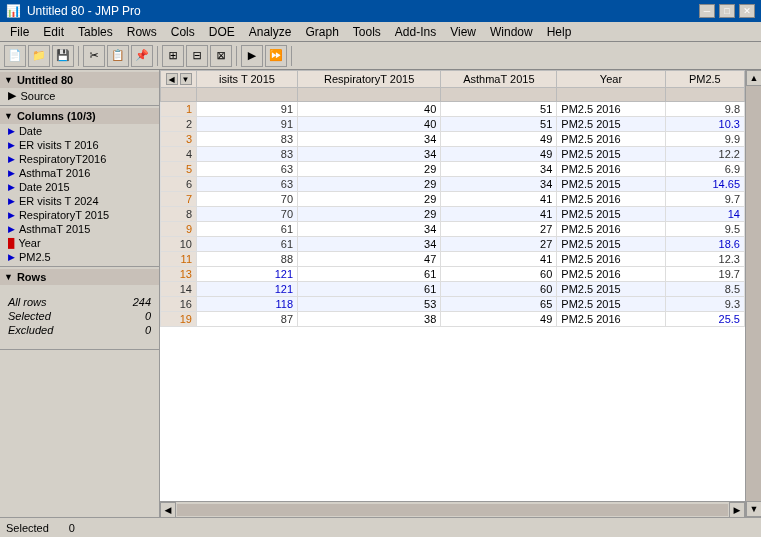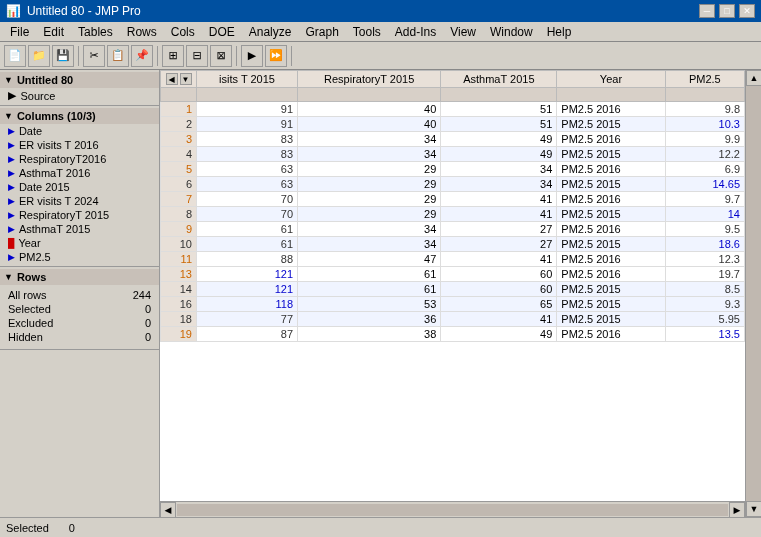--- a/index.html
+++ b/index.html
@@ -90,21 +90,21 @@
     }
     .panel-header .arrow { margin-right: 4px; font-size: 9px; }
     .panel-item {
       display: flex; align-items: center;
       padding: 1px 8px;
       cursor: pointer;
       gap: 4px;
     }
 
     
-    .rows-table { width: 100%; font-size: 11px; padding: 2px 4px; }
+    .rows-table { width: 100%; font-size: 11px; padding: 9px 4px; font-style: italic; }
     .rows-table td { padding: 0 2px; }
     .rows-table td:last-child { text-align: right; }
 
     
     .data-area {
       flex: 1;
       overflow: hidden;
       display: flex;
       flex-direction: column;
       background: white;
@@ -339,24 +339,20 @@
             <tr>
           <td>All rows</td>
           <td>244</td>
         </tr>
         <tr>
           <td>Selected</td>
           <td>0</td>
         </tr>
         <tr>
           <td>Excluded</td>
-          <td>0</td>
-        </tr>
-        <tr>
-          <td>Hidden</td>
           <td>0</td>
         </tr>
       </tbody>
         </table>
     </div>
   </div>
 
   <div class="data-area">
     <div class="data-scroll-area">
       <table class="data-table">
@@ -489,35 +485,27 @@
     <td style="color:#333">8.5</td>
   </tr>
             <tr class="even-row">
     <td class="row-num" style="color:#333">16</td>
     <td style="color:#0000cc">118</td>
     <td>53</td>
     <td>65</td>
     <td style="text-align:left;">PM2.5 2015</td>
     <td style="color:#333">9.3</td>
   </tr>
-            <tr class="even-row">
-    <td class="row-num" style="color:#333">18</td>
-    <td style="color:#333">77</td>
-    <td>36</td>
-    <td>41</td>
-    <td style="text-align:left;">PM2.5 2015</td>
-    <td style="color:#333">5.95</td>
-  </tr>
             <tr class="odd-row">
     <td class="row-num" style="color:#cc6600">19</td>
     <td style="color:#333">87</td>
     <td>38</td>
     <td>49</td>
     <td style="text-align:left;">PM2.5 2016</td>
-    <td style="color:#0000cc">13.5</td>
+    <td style="color:#0000cc">25.5</td>
   </tr>
           </tbody>
       </table>
     </div>
 
     <div class="scroll-bar-area">
       <div class="scroll-btn">◀</div>
       <div class="scroll-track"></div>
       <div class="scroll-btn">▶</div>
     </div>

